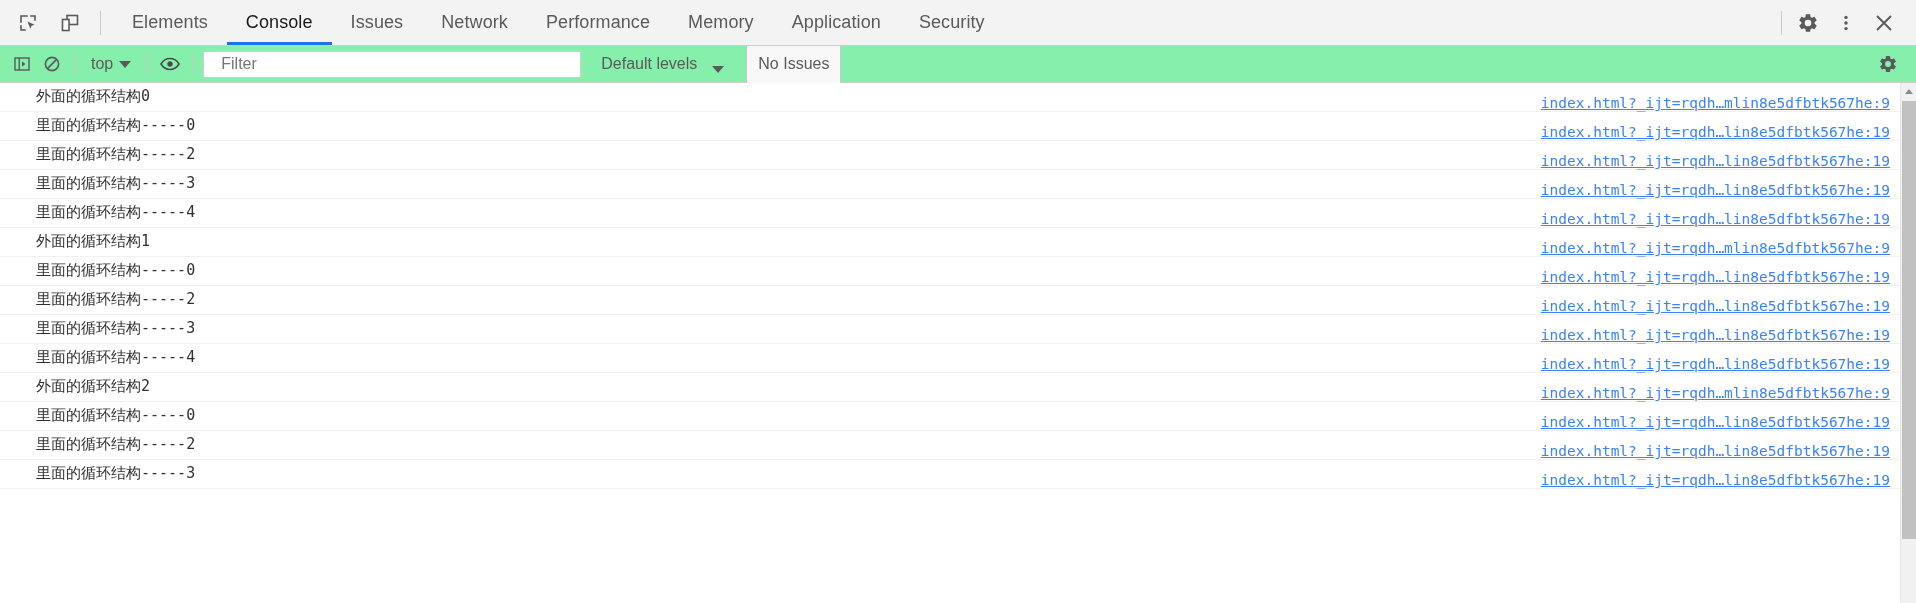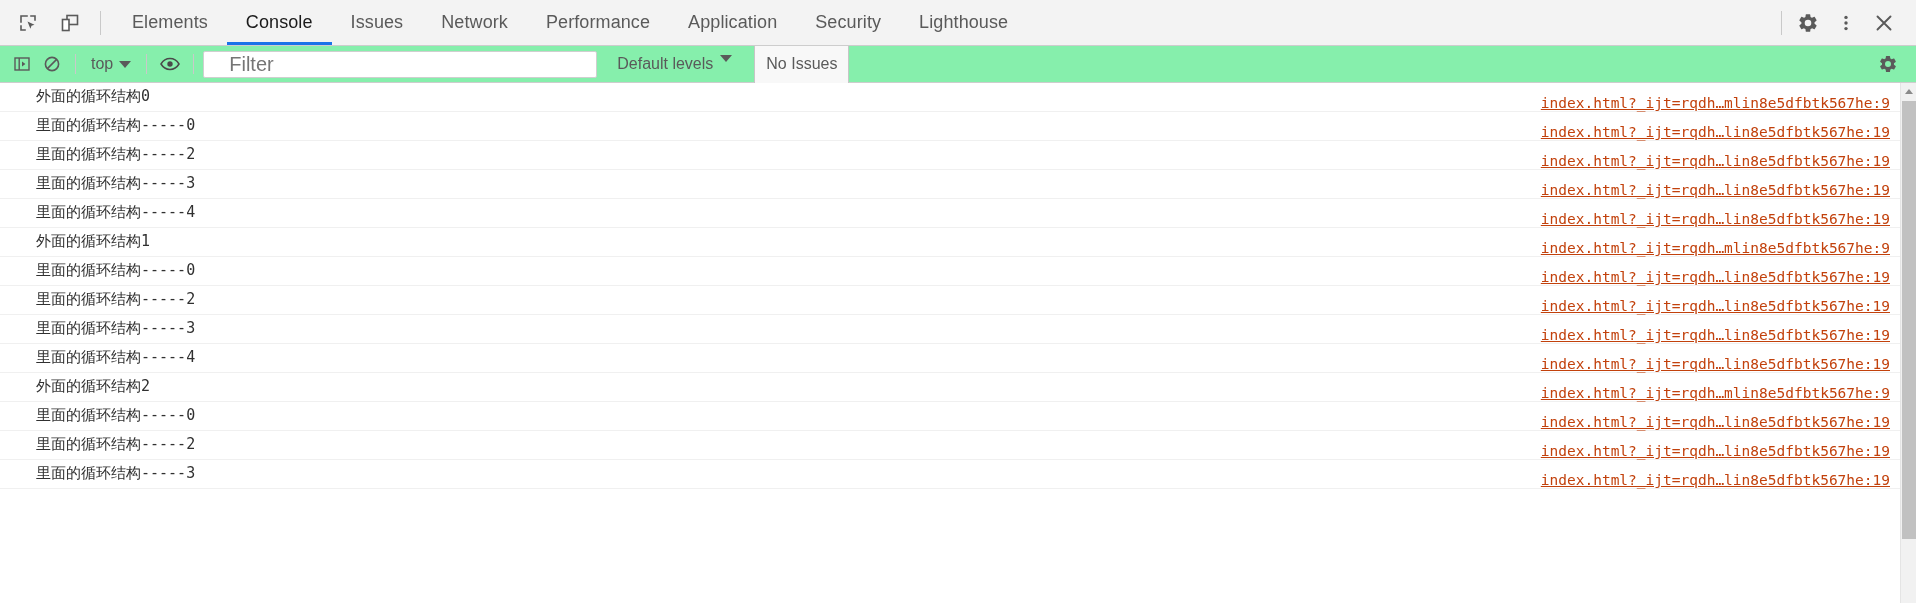--- a/index.html
+++ b/index.html
@@ -49,26 +49,26 @@
   .ctx-select{
     display:flex;align-items:center;gap:6px;padding:2px 6px;cursor:pointer;
     font-size:16px;color:#5a5a5a;border-radius:2px;
   }
   .caret{
     width:0;height:0;border-left:6px solid transparent;border-right:6px solid transparent;
     border-top:7px solid #5a5a5a;
   }
   .filter-input{
     width:342px;height:25px;background:#fff;border:1px solid #cfcfcf;border-radius:2px;
-    font-size:20px;color:#333;padding:0 25px;outline:none;
+    font-size:16px;color:#333;padding:0 17px;outline:none;
     font-family:"Liberation Sans", sans-serif;
   }
   .filter-input::placeholder{color:#757575;}
   .levels{
-    display:flex;align-items:flex-start;gap:7px;padding:2px 8px;cursor:pointer;
+    display:flex;align-items:flex-end;gap:15px;padding:2px 8px;cursor:pointer;
     font-size:16px;color:#5a5a5a;border-radius:2px;margin-left:10px;
   }
   .issues-btn{
     font-size:16px;color:#5a5a5a;border:1px solid #c6c6c6;border-radius:2px;
     background:#f8f8f8;padding:16px 11px;cursor:pointer;margin-left:12px;
     font-family:"Liberation Sans", sans-serif;
   }
   .fb-right{margin-left:auto;display:flex;align-items:center;padding-right:6px;}
 
   
@@ -82,21 +82,21 @@
     padding-left:36px;padding-right:10px;box-sizing:border-box;
     position:relative;
   }
   .msg-text{
     font-family:"DejaVu Sans Mono", monospace;
     font-size:15px;color:#303030;white-space:pre;line-height:29px;
   }
   .msg-src{
     margin-left:auto;
     font-family:"DejaVu Sans Mono", monospace;
-    font-size:14.5px;color:#c2410c;
+    font-size:14.5px;color:#3b82f6;
     text-decoration:underline;cursor:pointer;white-space:pre;
   }
 
   
   .scrollbar{
     position:absolute;top:0;right:0;width:16px;height:100%;
     background:#f1f1f1;border-left:1px solid #e4e4e4;box-sizing:border-box;
   }
   .sb-arrow{
     width:15px;height:17px;display:flex;align-items:center;justify-content:center;cursor:pointer;
@@ -142,27 +142,27 @@
       <div class="tab">
           <span>Issues</span>
         </div>
       <div class="tab">
           <span>Network</span>
         </div>
       <div class="tab">
           <span>Performance</span>
         </div>
       <div class="tab">
+          <span>Memory</span>
+        </div>
+      <div class="tab">
           <span>Application</span>
         </div>
       <div class="tab">
           <span>Security</span>
-        </div>
-      <div class="tab">
-          <span>Lighthouse</span>
         </div>
     </div>
 
     <div class="tb-right">
       <div class="vdiv"></div>
       <div class="icon-btn">
         <svg width="22" height="22" viewBox="0 0 24 24">
           <path fill="#5a5a5a" d="M19.14 12.94a7.07 7.07 0 000-1.88l2.03-1.58a.5.5 0 00.12-.64l-1.92-3.32a.5.5 0 00-.6-.22l-2.39.96a7.03 7.03 0 00-1.62-.94l-.36-2.54a.5.5 0 00-.5-.42h-3.84a.5.5 0 00-.5.42l-.36 2.54c-.59.24-1.13.56-1.62.94l-2.39-.96a.5.5 0 00-.6.22L2.67 8.84a.5.5 0 00.12.64l2.03 1.58a7.07 7.07 0 000 1.88l-2.03 1.58a.5.5 0 00-.12.64l1.92 3.32c.12.22.38.3.6.22l2.39-.96c.49.38 1.03.7 1.62.94l.36 2.54c.04.24.25.42.5.42h3.84c.25 0 .46-.18.5-.42l.36-2.54c.59-.24 1.13-.56 1.62-.94l2.39.96c.22.08.48 0 .6-.22l1.92-3.32a.5.5 0 00-.12-.64l-2.03-1.58zM12 15.6A3.6 3.6 0 1112 8.4a3.6 3.6 0 010 7.2z"></path>
         </svg>
       </div>

